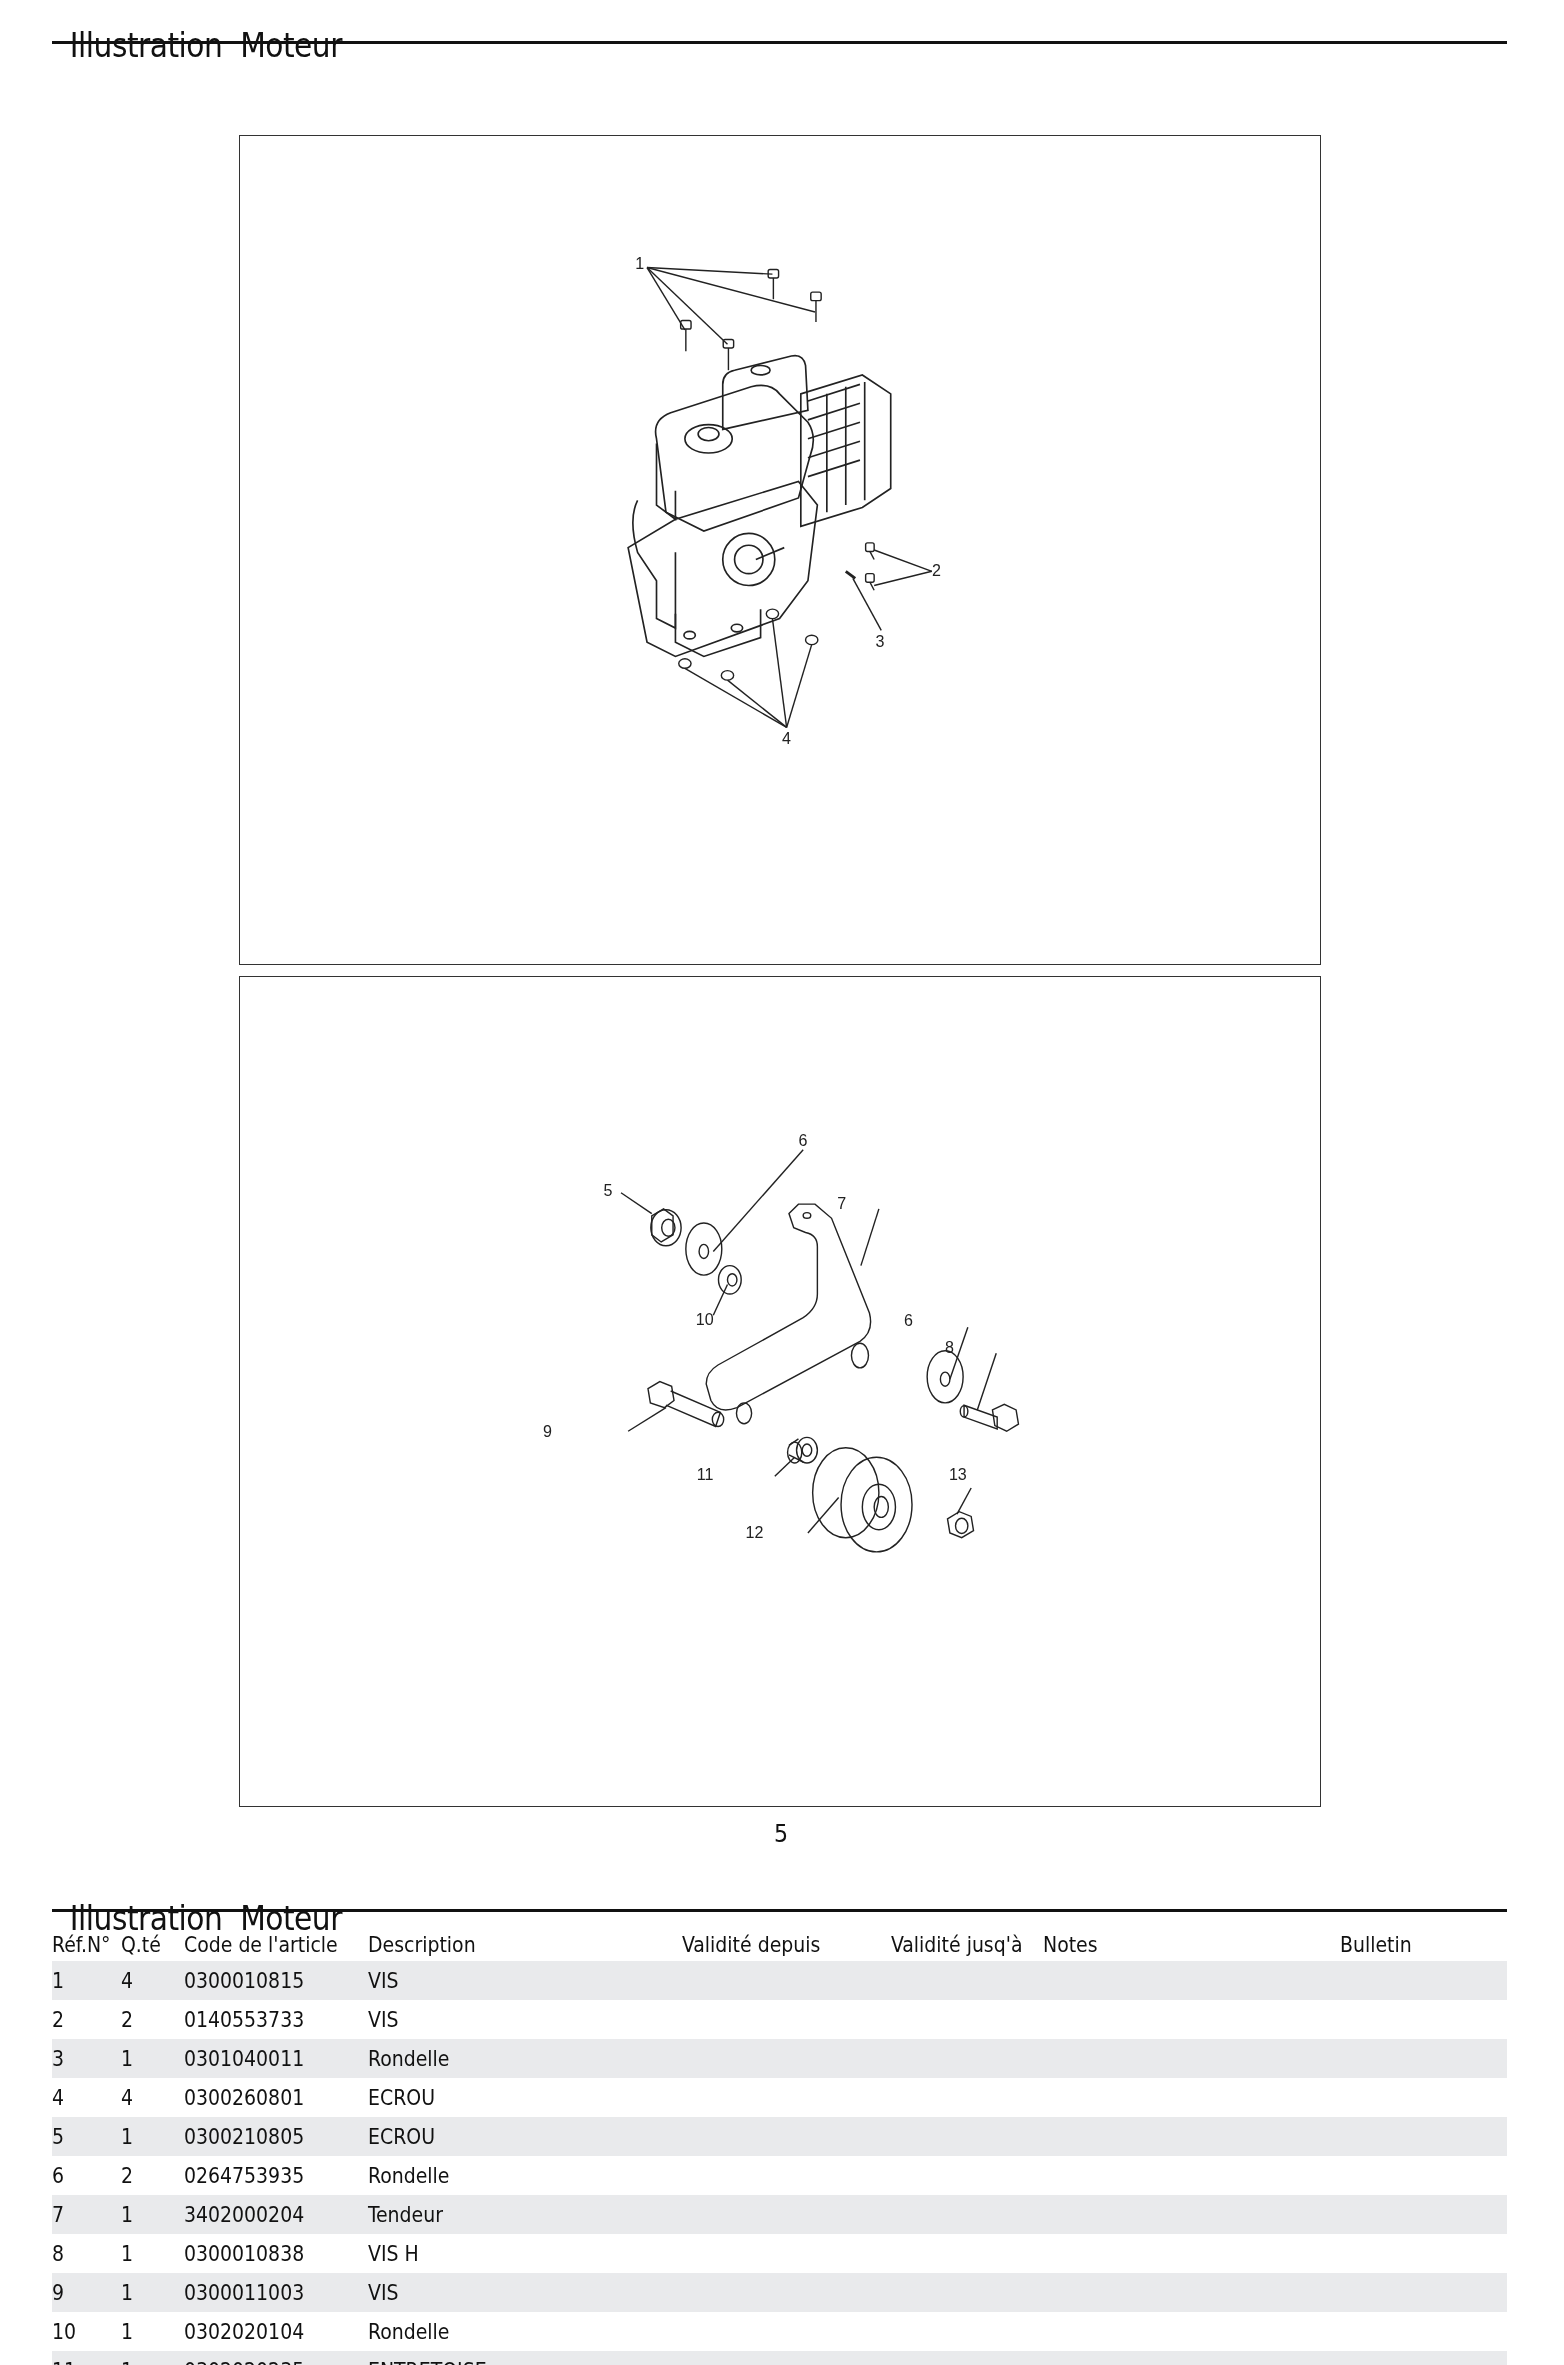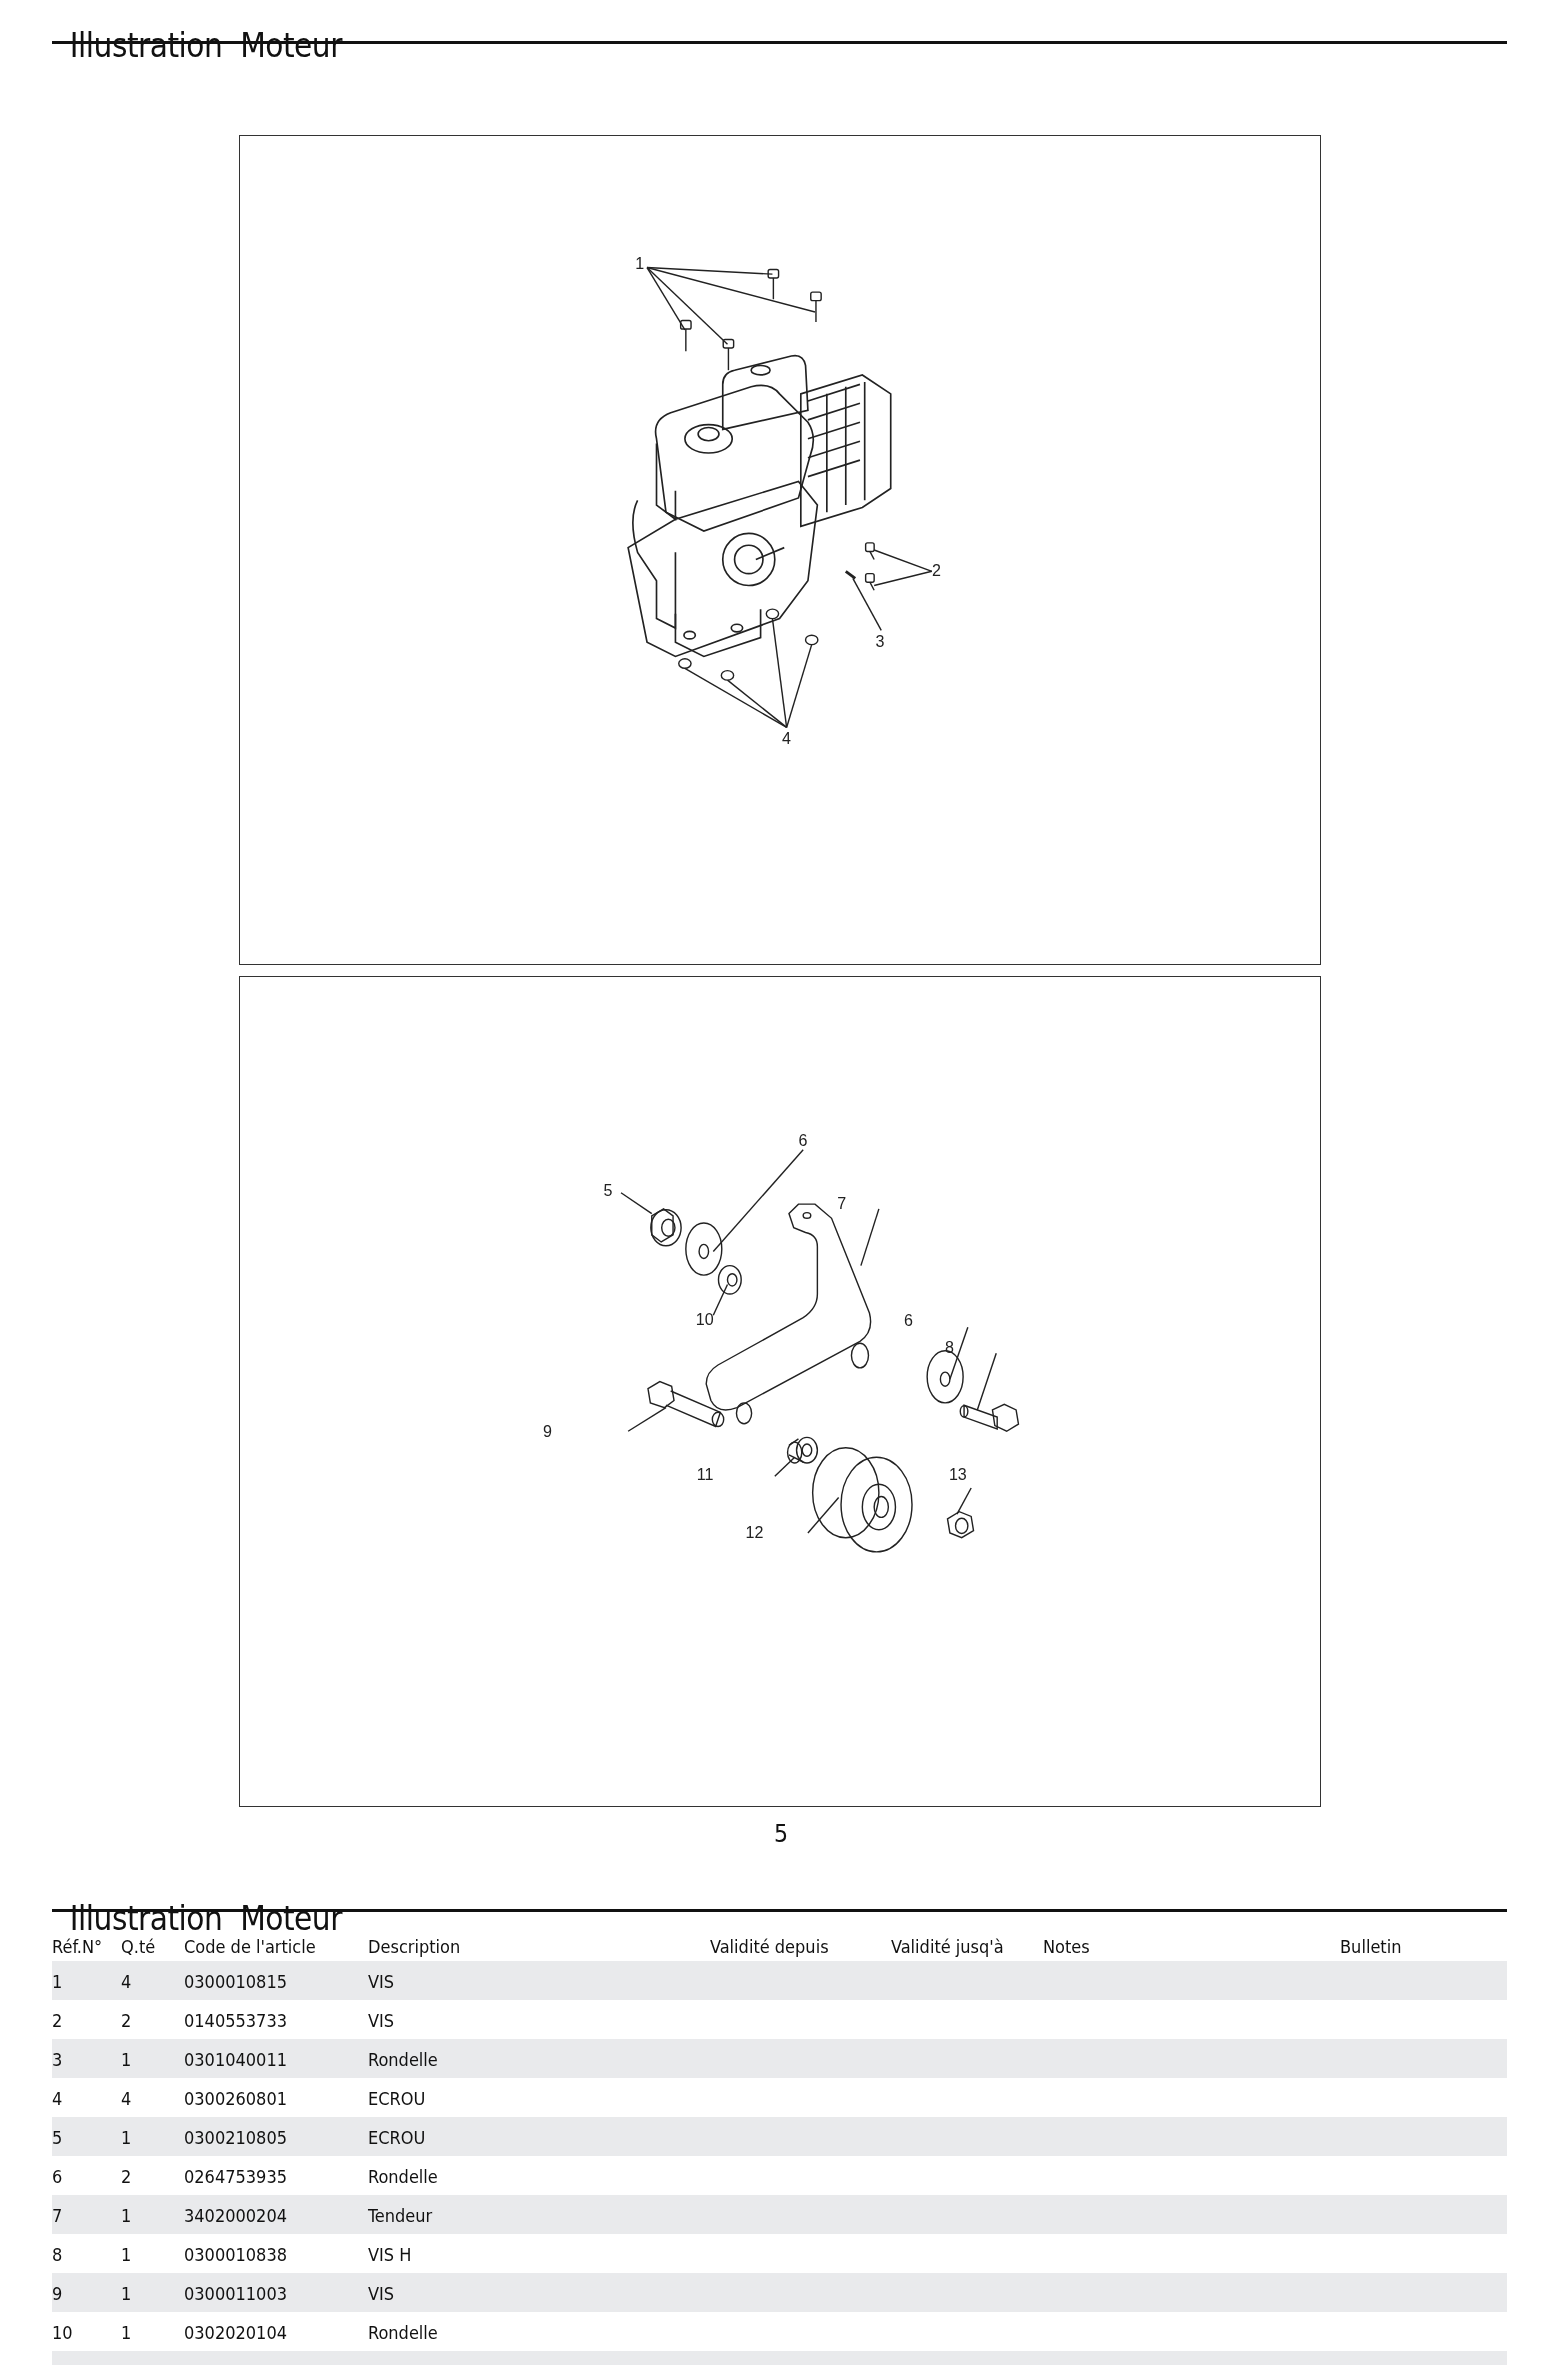--- a/index.html
+++ b/index.html
@@ -4,27 +4,27 @@
 <style>
   html,body{margin:0;padding:0;background:#ffffff;}
   body{width:1564px;height:2483px;position:relative;overflow:hidden;
        font-family:"DejaVu Sans Condensed","DejaVu Sans","Liberation Sans",sans-serif;color:#111;}
   .title{position:absolute;left:52px;font-size:33px;line-height:33px;letter-spacing:-0.5px;
          font-stretch:condensed;white-space:pre;}
   .rule{position:absolute;left:52px;width:1455px;height:2.8px;background:#111;}
   .figbox{position:absolute;left:239px;width:1080px;border:1.9px solid #333;background:#fff;}
   .pageno{position:absolute;left:774px;top:1819px;font-size:24.6px;}
   .table{position:absolute;left:52px;top:1933px;width:1455px;}
-  .thead,.trow{position:relative;height:39px;font-size:18px;}
+  .thead,.trow{position:relative;height:39px;font-size:21px;}
   .thead{height:28px;}
   .trow.alt{background:#e9eaec;}
   .cell{position:absolute;top:50%;transform:translateY(-50%);white-space:nowrap;}
   .thead .cell{top:auto;bottom:3.8px;transform:none;}
   .c0{left:0}.c1{left:69px}.c2{left:132px}.c3{left:316px}
-  .c4{left:658px}.c5{left:839px}.c6{left:991px}.c7{left:1288px}
+  .c4{left:630px}.c5{left:839px}.c6{left:991px}.c7{left:1288px}
   svg text{font-family:"Liberation Sans",sans-serif;}
 </style>
 </head>
 <body>
 
 <div class="title" style="top:-3.8px;">
   <span>Illustration</span>&nbsp;&nbsp;<span>Moteur</span>
 </div>
 <div class="rule" style="top:41px;"></div>
 

